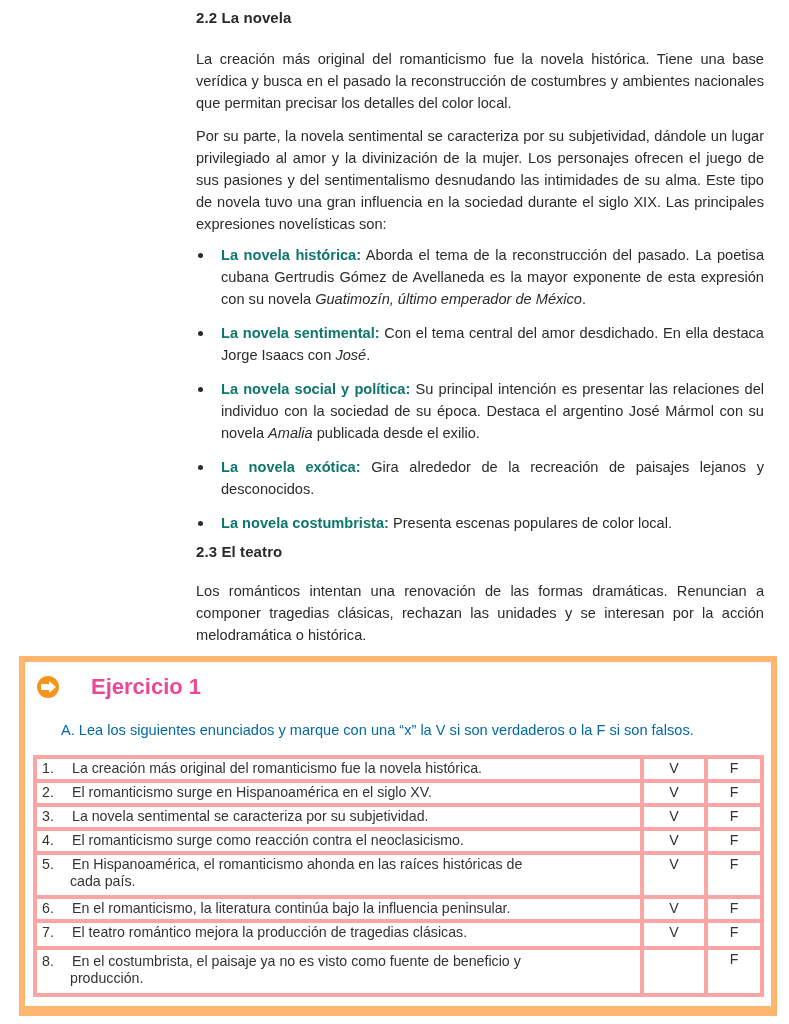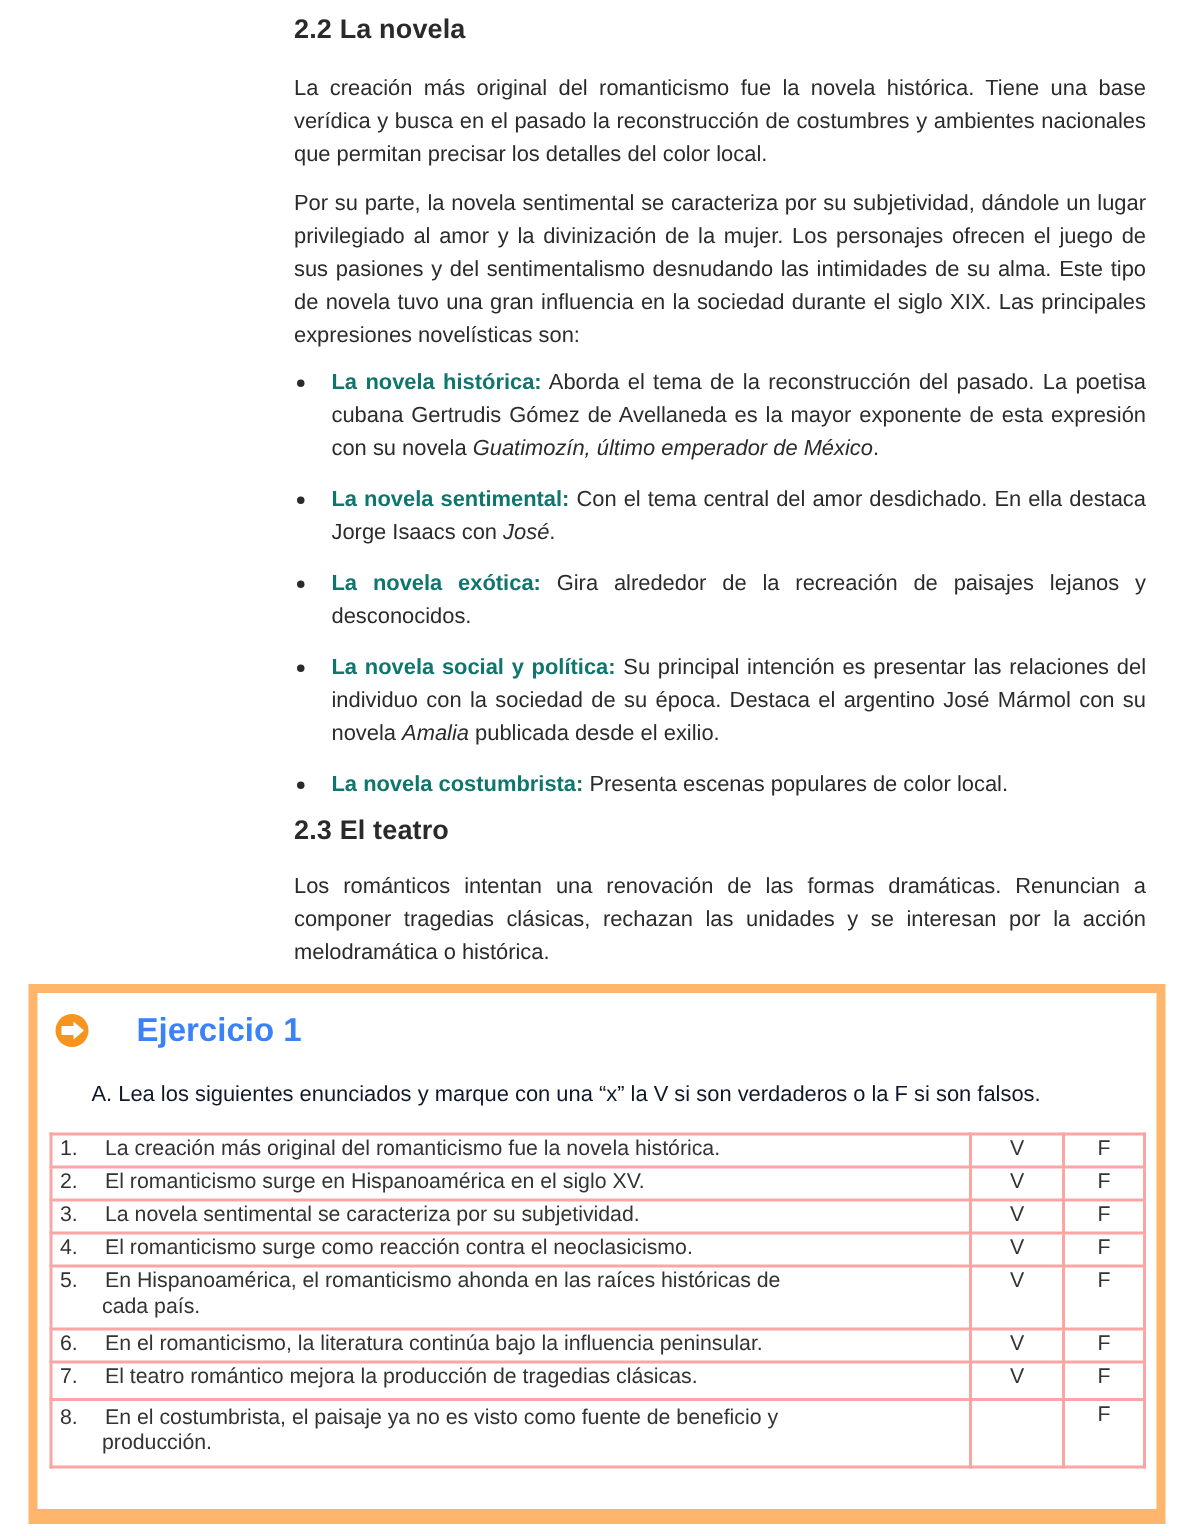--- a/index.html
+++ b/index.html
@@ -1,43 +1,43 @@
 <!DOCTYPE html>
 <html><head>
 <meta charset="utf-8">
 <style>
   html, body { margin: 0; padding: 0; background: #ffffff; }
   body { width: 789px; height: 1024px; position: relative; overflow: hidden;
          font-family: "Liberation Sans", "DejaVu Sans", sans-serif; color: #2b2b2b; }
   .col { position: absolute; left: 196px; width: 568px; }
-  h2 { margin: 0; font-size: 18px; font-weight: bold; color: #2a2a2a; letter-spacing: 0.1px; }
+  h2 { margin: 0; font-size: 15px; font-weight: bold; color: #2a2a2a; letter-spacing: 0.1px; }
   p { margin: 0; font-size: 14.6px; line-height: 22px; text-align: justify; }
   .h-novela { position: absolute; left: 196px; top: 9px; }
   .p1 { top: 48px; }
   .p2 { top: 125px; }
   ul.bullets { position: absolute; left: 196px; width: 568px; top: 244px; margin: 0; padding: 0; list-style: none; }
   ul.bullets li { position: relative; padding-left: 25px; font-size: 14.6px; line-height: 22px;
                   text-align: justify; margin-bottom: 12px; }
   ul.bullets li .dot { position: absolute; left: 2px; top: 9px; width: 5px; height: 5px; border-radius: 50%; background: #2b2b2b; }
   ul.bullets li b { color: #0f766e; }
   .h-teatro { position: absolute; left: 196px; top: 543px; }
   .p3 { top: 580px; }
 
   .ex-box { position: absolute; left: 19px; top: 656px; width: 746px; height: 344px;
             border: 6px solid #ffb56b; border-bottom-width: 10px; background: #fff; }
   .ex-head { position: absolute; left: 12px; top: 12px; display: flex; align-items: center; }
   .ex-icon { width: 22px; height: 22px; border-radius: 50%; background: #f7941d; position: relative; }
   .ex-icon::before { content: ""; position: absolute; left: 4px; top: 8px; width: 9px; height: 6px; background: #fff; }
   .ex-icon::after { content: ""; position: absolute; left: 12px; top: 5px; border-left: 7px solid #fff;
                     border-top: 6px solid transparent; border-bottom: 6px solid transparent; }
-  .ex-title { margin-left: 32px; font-size: 22px; font-weight: bold; color: #3b82f6; }
-  .ex-instr { position: absolute; left: 36px; top: 60px; font-size: 14.6px; color: #0f172a; white-space: nowrap; }
+  .ex-title { margin-left: 32px; font-size: 22px; font-weight: bold; color: #ec4899; }
+  .ex-instr { position: absolute; left: 36px; top: 60px; font-size: 14.6px; color: #0369a1; white-space: nowrap; }
 
   table.vf { position: absolute; left: 8px; top: 93px; width: 731px; border-collapse: collapse; font-size: 14.2px; color: #333; }
-  table.vf td { border: 2px solid #fca5a5; padding: 0; vertical-align: top; line-height: 17px; }
+  table.vf td { border: 4px solid #fca5a5; padding: 0; vertical-align: top; line-height: 17px; }
   table.vf td.stmt { padding: 1px 4px 1px 5px; }
   table.vf td.vcol, table.vf td.fcol { text-align: center; padding-top: 1px; }
   table.vf td.vcol { width: 60px; }
   table.vf td.fcol { width: 52px; }
   .num { display: inline-block; width: 30px; }
   .cont { padding-left: 28px; display: block; }
   tr.r1 td, tr.r2 td, tr.r3 td, tr.r4 td, tr.r6 td, tr.r7 td { height: 18px; }
   tr.r5 td { height: 38px; }
   tr.r7 td { height: 21px; margin-top: 28px; }
   tr.r8 td { height: 39px; padding-top: 3px; }
@@ -54,25 +54,25 @@
   <li>
     <span class="dot"></span>
     <b>La novela histórica:</b><span> Aborda el tema de la reconstrucción del pasado. La poetisa cubana Gertrudis Gómez de Avellaneda es la mayor exponente de esta expresión con su novela </span><i>Guatimozín, último emperador de México</i><span>.</span>
   </li>
   <li>
     <span class="dot"></span>
     <b>La novela sentimental:</b><span> Con el tema central del amor desdichado. En ella destaca Jorge Isaacs con </span><i>José</i><span>.</span>
   </li>
   <li>
     <span class="dot"></span>
-    <b>La novela exótica:</b><span> Gira alrededor de la recreación de paisajes lejanos y desconocidos.</span>
+    <b>La novela social y política:</b><span> Su principal intención es presentar las relaciones del individuo con la sociedad de su época. Destaca el argentino José Mármol con su novela </span><i>Amalia</i><span> publicada desde el exilio.</span>
   </li>
   <li>
     <span class="dot"></span>
-    <b>La novela social y política:</b><span> Su principal intención es presentar las relaciones del individuo con la sociedad de su época. Destaca el argentino José Mármol con su novela </span><i>Amalia</i><span> publicada desde el exilio.</span>
+    <b>La novela exótica:</b><span> Gira alrededor de la recreación de paisajes lejanos y desconocidos.</span>
   </li>
   <li>
     <span class="dot"></span>
     <b>La novela costumbrista:</b><span> Presenta escenas populares de color local.</span>
   </li>
 </ul>
 
 <h2 class="h-teatro">2.3 El teatro</h2>
 <p class="col p3">Los románticos intentan una renovación de las formas dramáticas. Renuncian a componer tragedias clásicas, rechazan las unidades y se interesan por la acción melodramática o histórica.</p>
 

